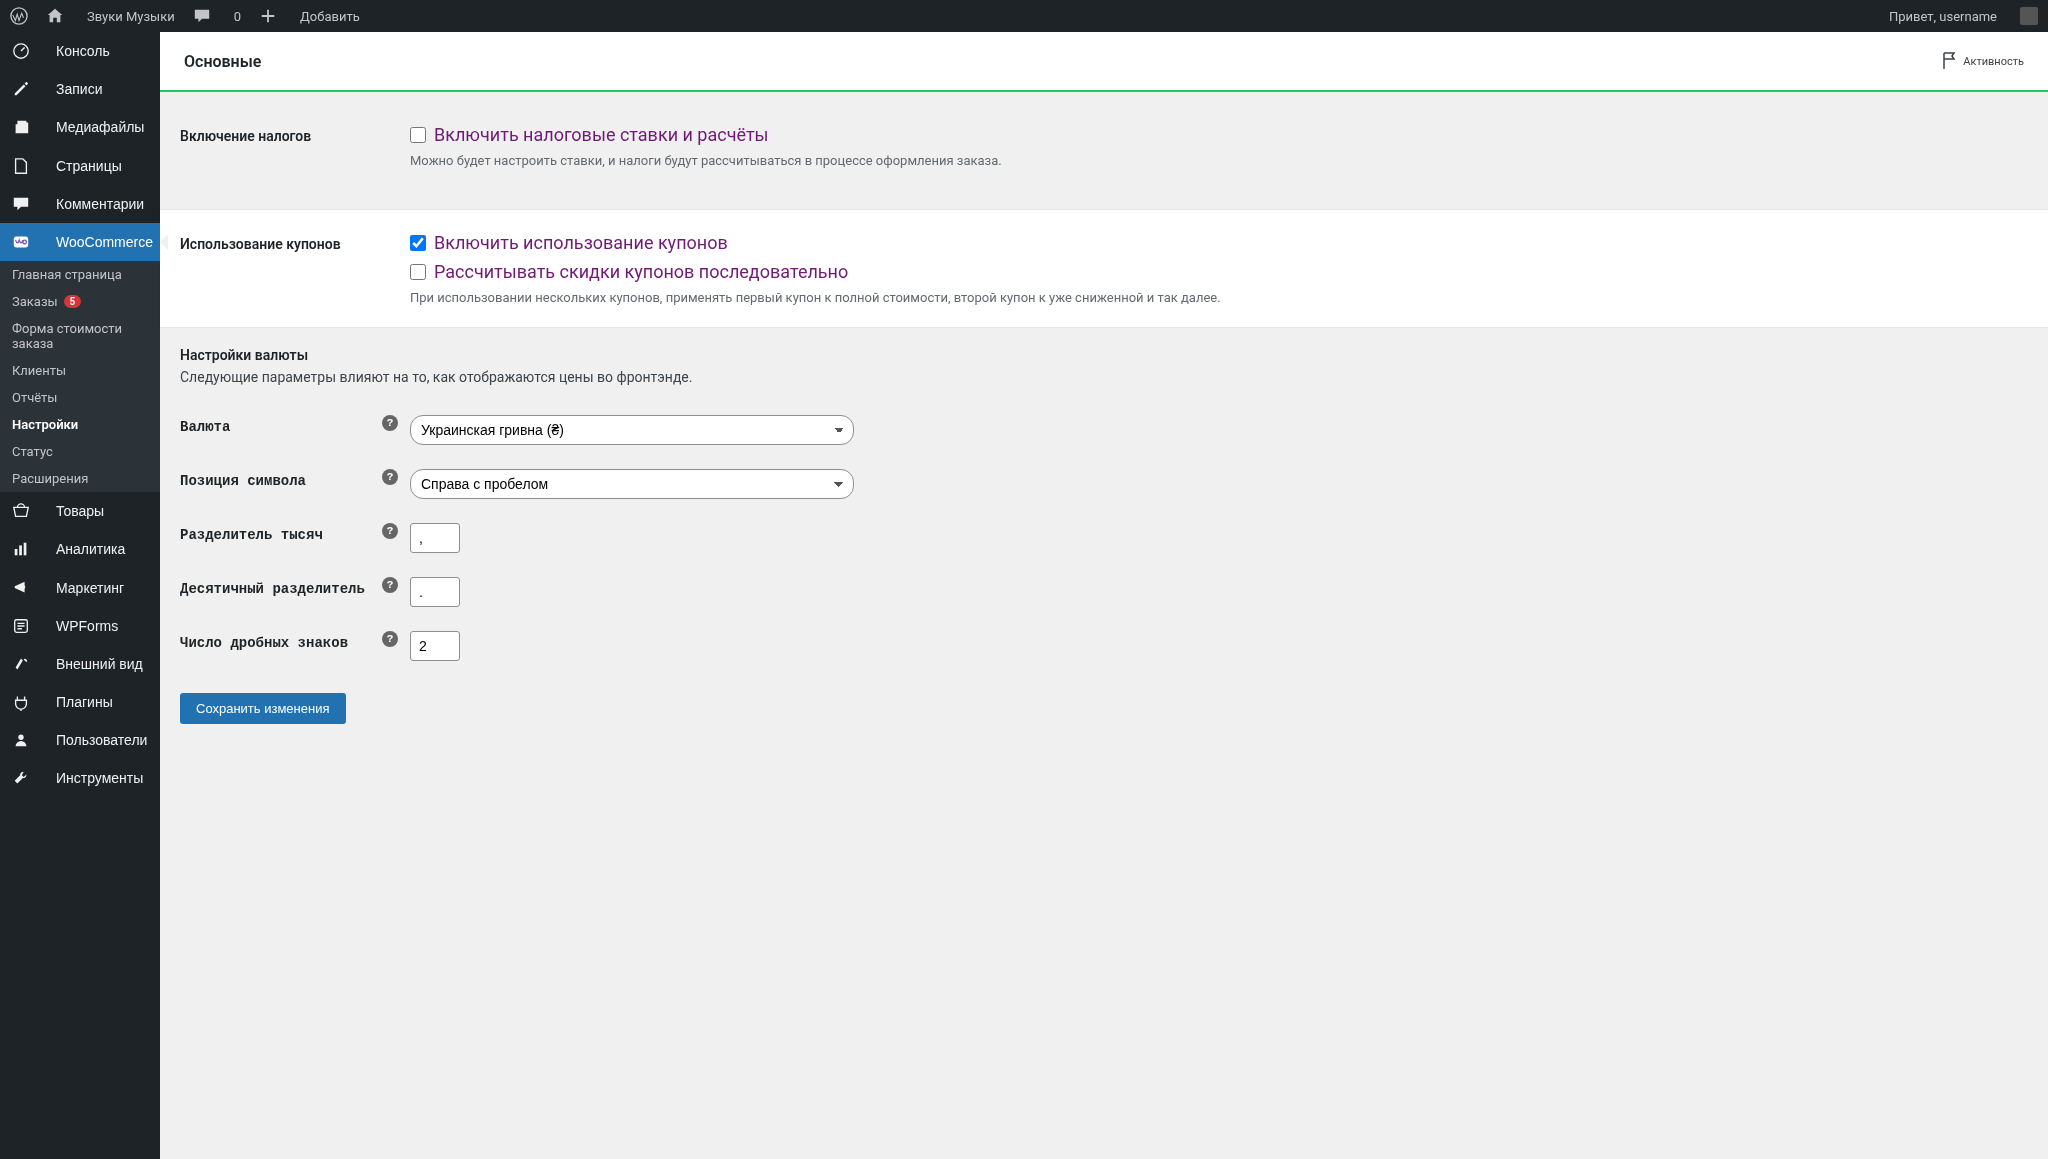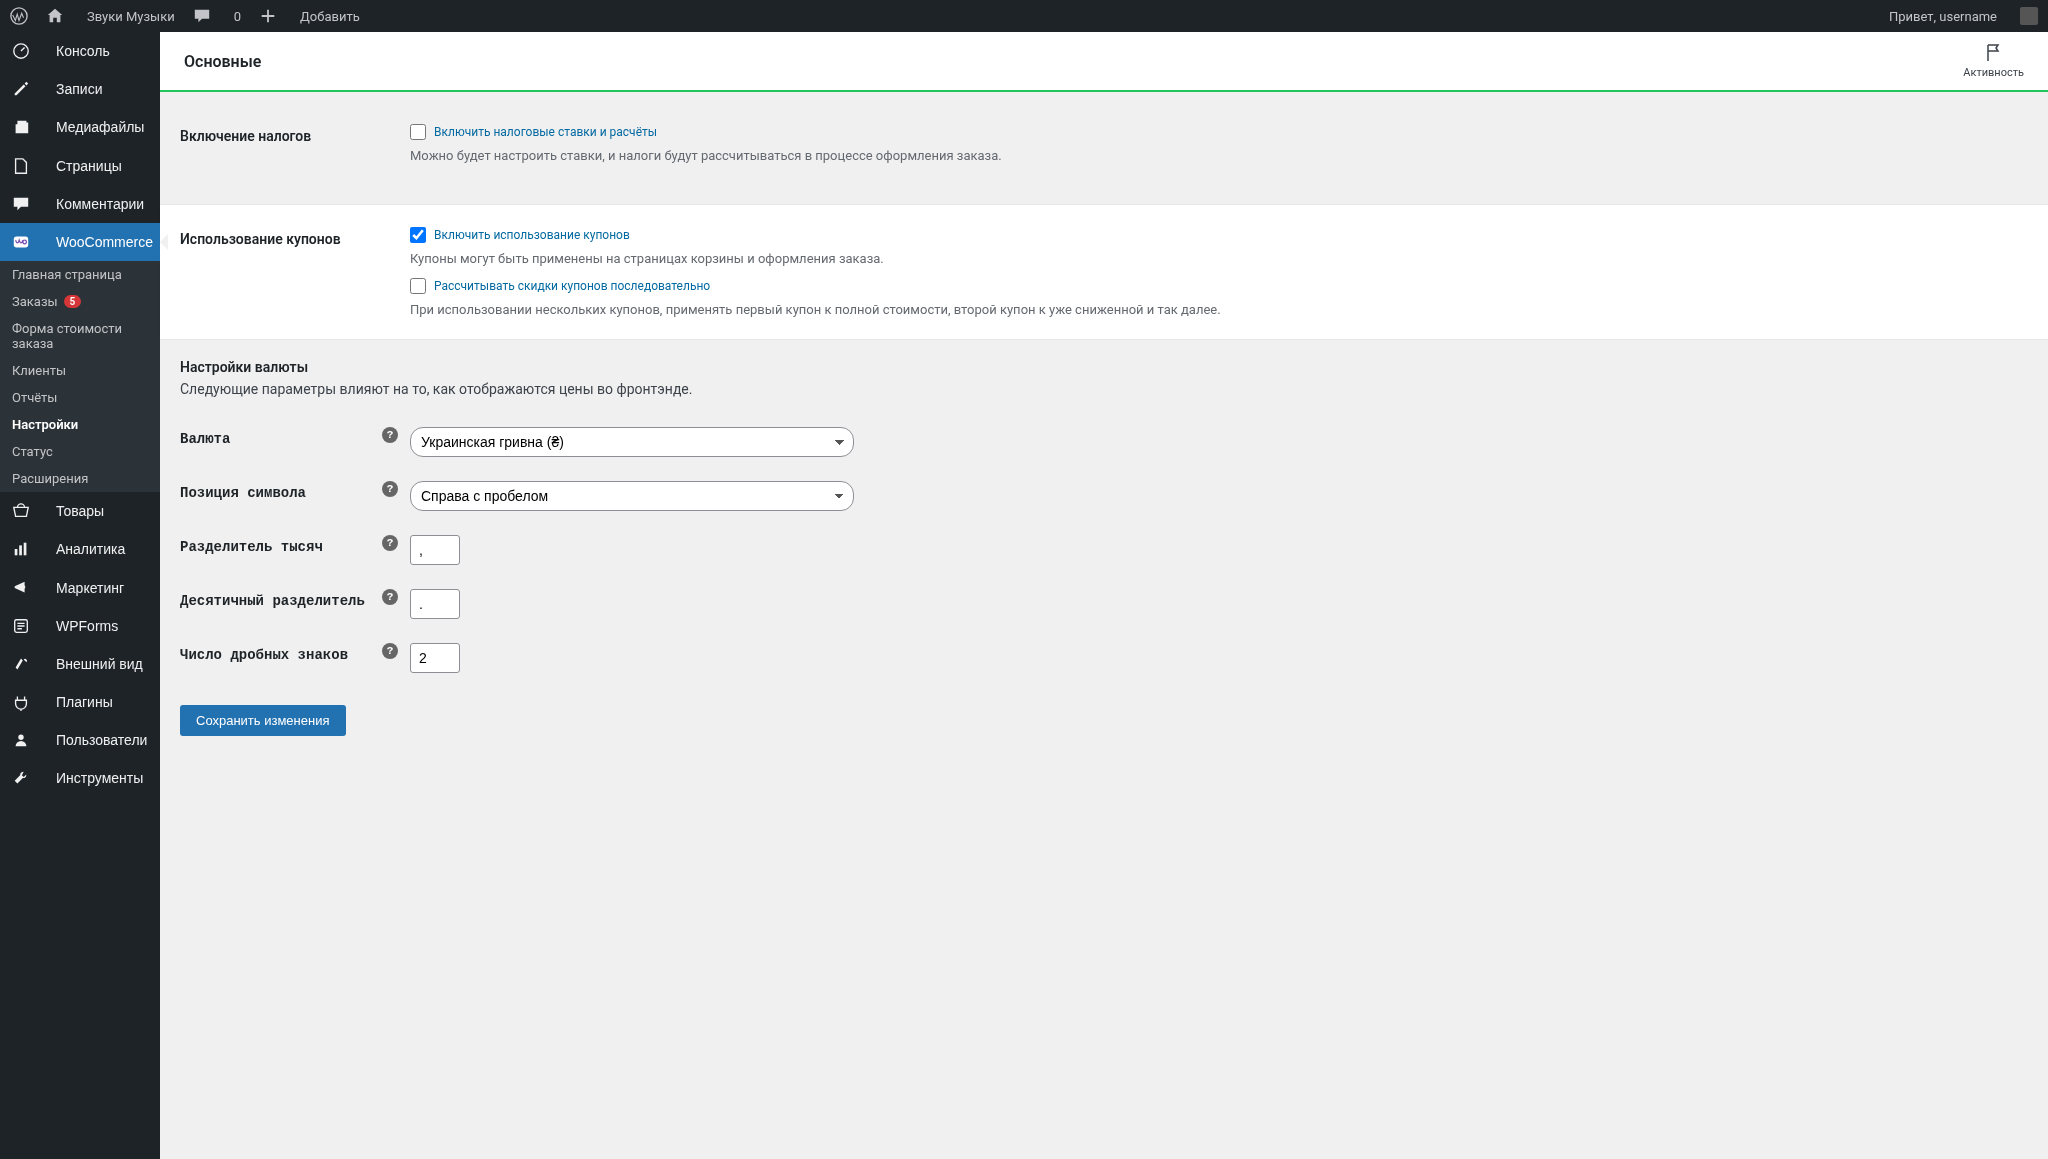--- a/index.html
+++ b/index.html
@@ -74,36 +74,36 @@
 .tab-header {
   background: #fff;
   border-bottom: 2px solid #22c55e;
   display: flex;
   align-items: center;
   justify-content: space-between;
   padding: 0 24px;
   height: 60px;
 }
 .tab-title { font-size: 16px; font-weight: 600; color: #1d2327; }
-.activity-btn { display: flex; flex-direction: column; align-items: center; gap: 3px; font-size: 11px; cursor: pointer; }
+.activity-btn { display: flex; flex-direction: row; align-items: center; gap: 3px; font-size: 11px; cursor: pointer; }
 .activity-btn svg { width: 20px; height: 20px; fill: #1d2327; }
 .settings-body { padding: 20px 20px 30px 20px; }
 .form-row { display: flex; padding: 12px 0; align-items: flex-start; }
 .form-label {
   width: 230px;
   flex-shrink: 0;
   font-size: 14px;
   font-weight: 600;
   color: #1d2327;
   padding-top: 4px;
 }
 .form-field { flex: 1; }
 .chk-line { display: flex; align-items: center; gap: 8px; margin-bottom: 8px; }
 .chk-line input[type="checkbox"] { width: 16px; height: 16px; cursor: pointer; }
-.chk-line label { font-size: 12px; color: #0369a1; cursor: pointer; }
+.chk-line label { font-size: 18px; color: #701a75; cursor: pointer; }
 .desc { font-size: 13px; color: #646970; margin-top: 4px; margin-bottom: 12px; }
 .highlight-box {
   background: #fff;
   padding: 22px 20px;
   margin: 18px -20px;
   box-shadow: 0 0 0 1px rgba(0,0,0,.04);
 }
 .highlight-box .form-row { padding: 0; }
 h2.section-title { font-size: 14px; font-weight: 600; color: #1d2327; margin: 20px 0 6px; }
 .section-desc { font-size: 14px; color: #3c434a; margin-bottom: 18px; }
@@ -340,21 +340,20 @@
       </div>
 
       <div class="highlight-box">
         <div class="form-row">
           <div class="form-label">Использование купонов</div>
           <div class="form-field">
             <div class="chk-line">
               <input type="checkbox" checked="" style="">
               <label>Включить использование купонов</label>
             </div>
-            <div class="desc">Купоны могут быть применены на страницах корзины и оформления заказа.</div>
             <div class="chk-line">
               <input type="checkbox" style="">
               <label>Рассчитывать скидки купонов последовательно</label>
             </div>
             <div class="desc" style="margin-bottom:0">При использовании нескольких купонов, применять первый купон к полной стоимости, второй купон к уже сниженной и так далее.</div>
           </div>
         </div>
       </div>
 
       <h2 class="section-title">Настройки валюты</h2>

